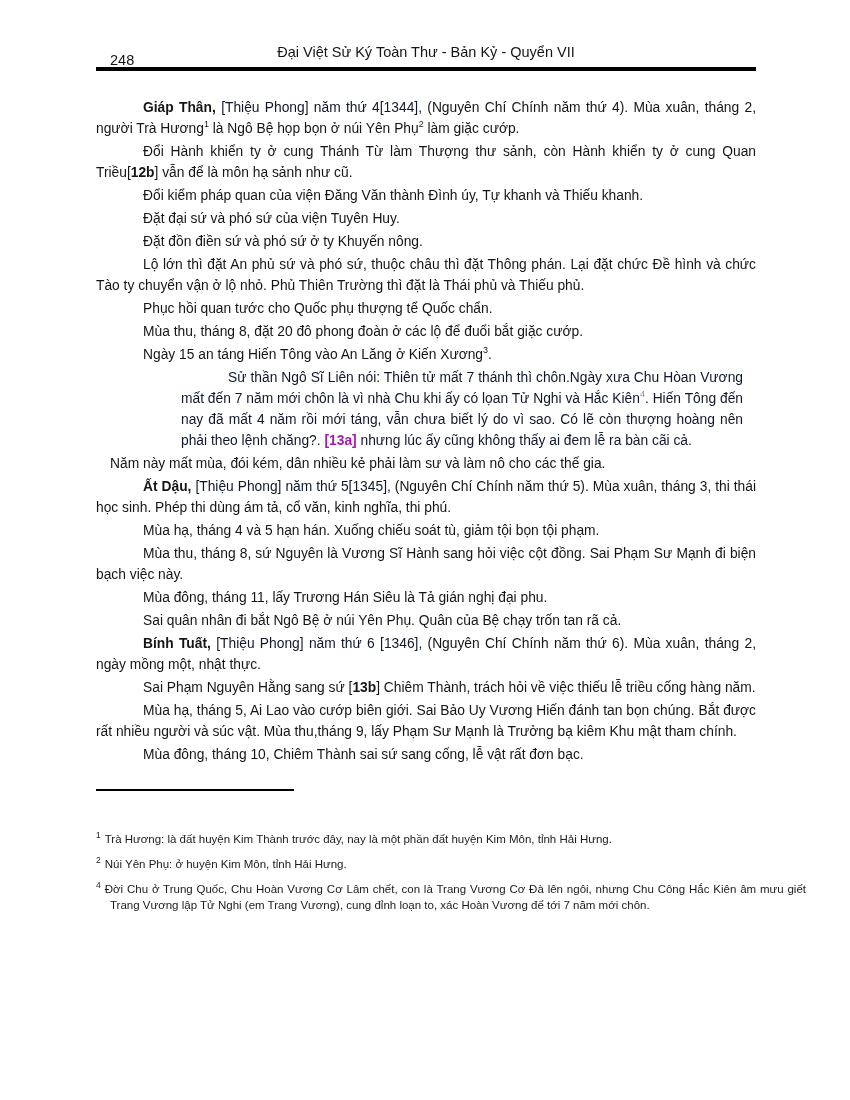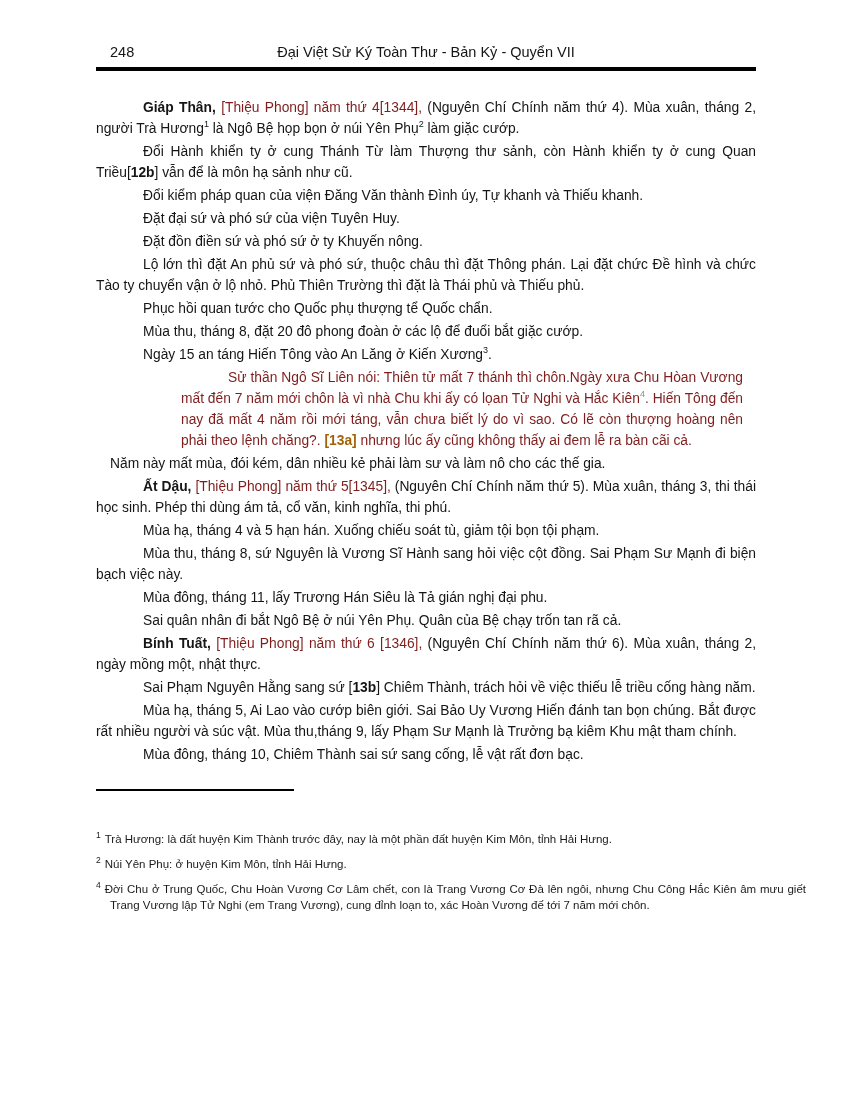--- a/index.html
+++ b/index.html
@@ -11,43 +11,43 @@
   }
   .page { padding:44px 94px 0 96px; }
 
   
   .header {
     position:relative;
     font-size:14.5px;
     padding-bottom:7px;
     border-bottom:4px solid #000;
   }
-  .page-number { position:absolute; left:14px; top:0; }
+  .page-number { position:absolute; left:14px; top:8px; }
   .page-title { display:block; text-align:center; }
 
   
   .doc-body { margin-top:26px; }
   p.para {
     margin:0 0 2px 0;
     font-size:13.8px;
     line-height:21px;
     text-align:justify;
     text-indent:47px;
   }
   p.para.small-indent { text-indent:14px; }
   p.para.quote {
     color:#8d8d8d;
     margin-left:85px;
     margin-right:13px;
     text-indent:47px;
   }
   .run.n  { }
   .run.b  { font-weight:bold; }
-  .run.g  { color:#7f1d1d; }
-  .run.bd { color:#a16207; font-weight:bold; }
+  .run.g  { color:#0f172a; }
+  .run.bd { color:#a21caf; font-weight:bold; }
   .run.s  { vertical-align:super; font-size:9px; line-height:0; }
   .run.gs { vertical-align:super; font-size:9px; line-height:0; color:#8d8d8d; }
 
   
   .footnote-rule {
     width:198px; height:0;
     border-top:2px solid #000;
     margin-top:24px; margin-bottom:16px;
   }
   .footnotes { margin-right:-50px;margin-top:40px; }

